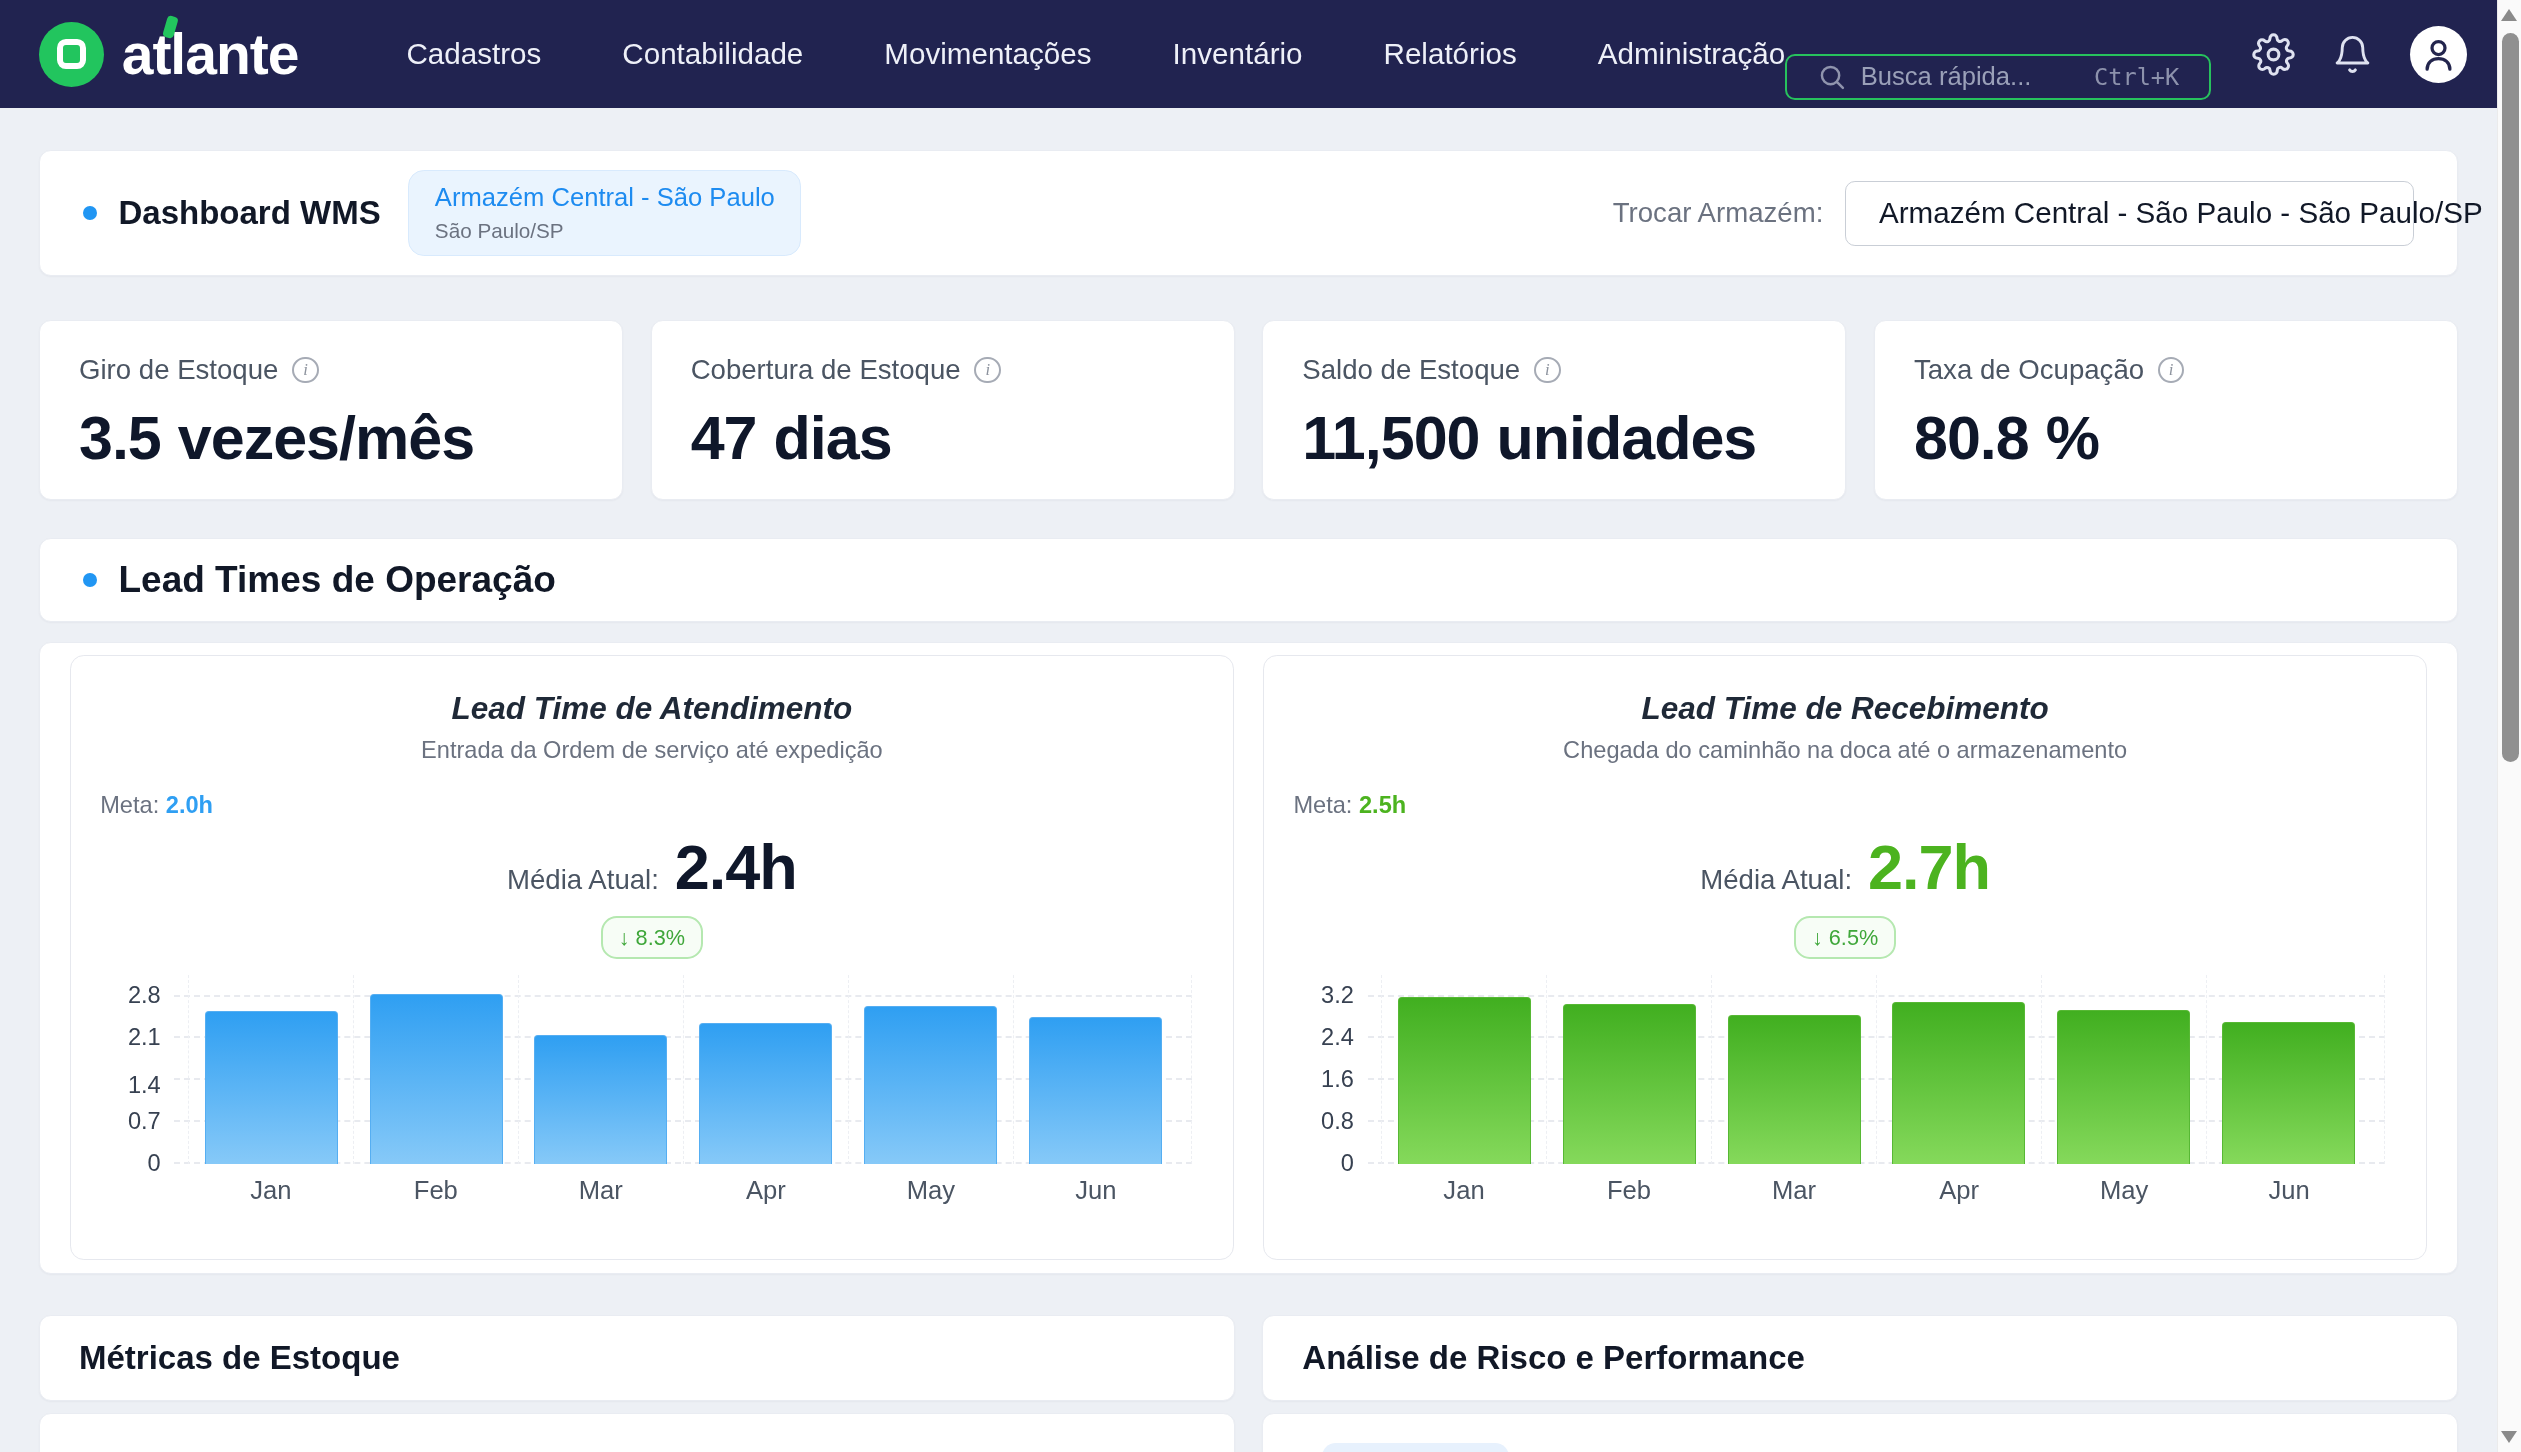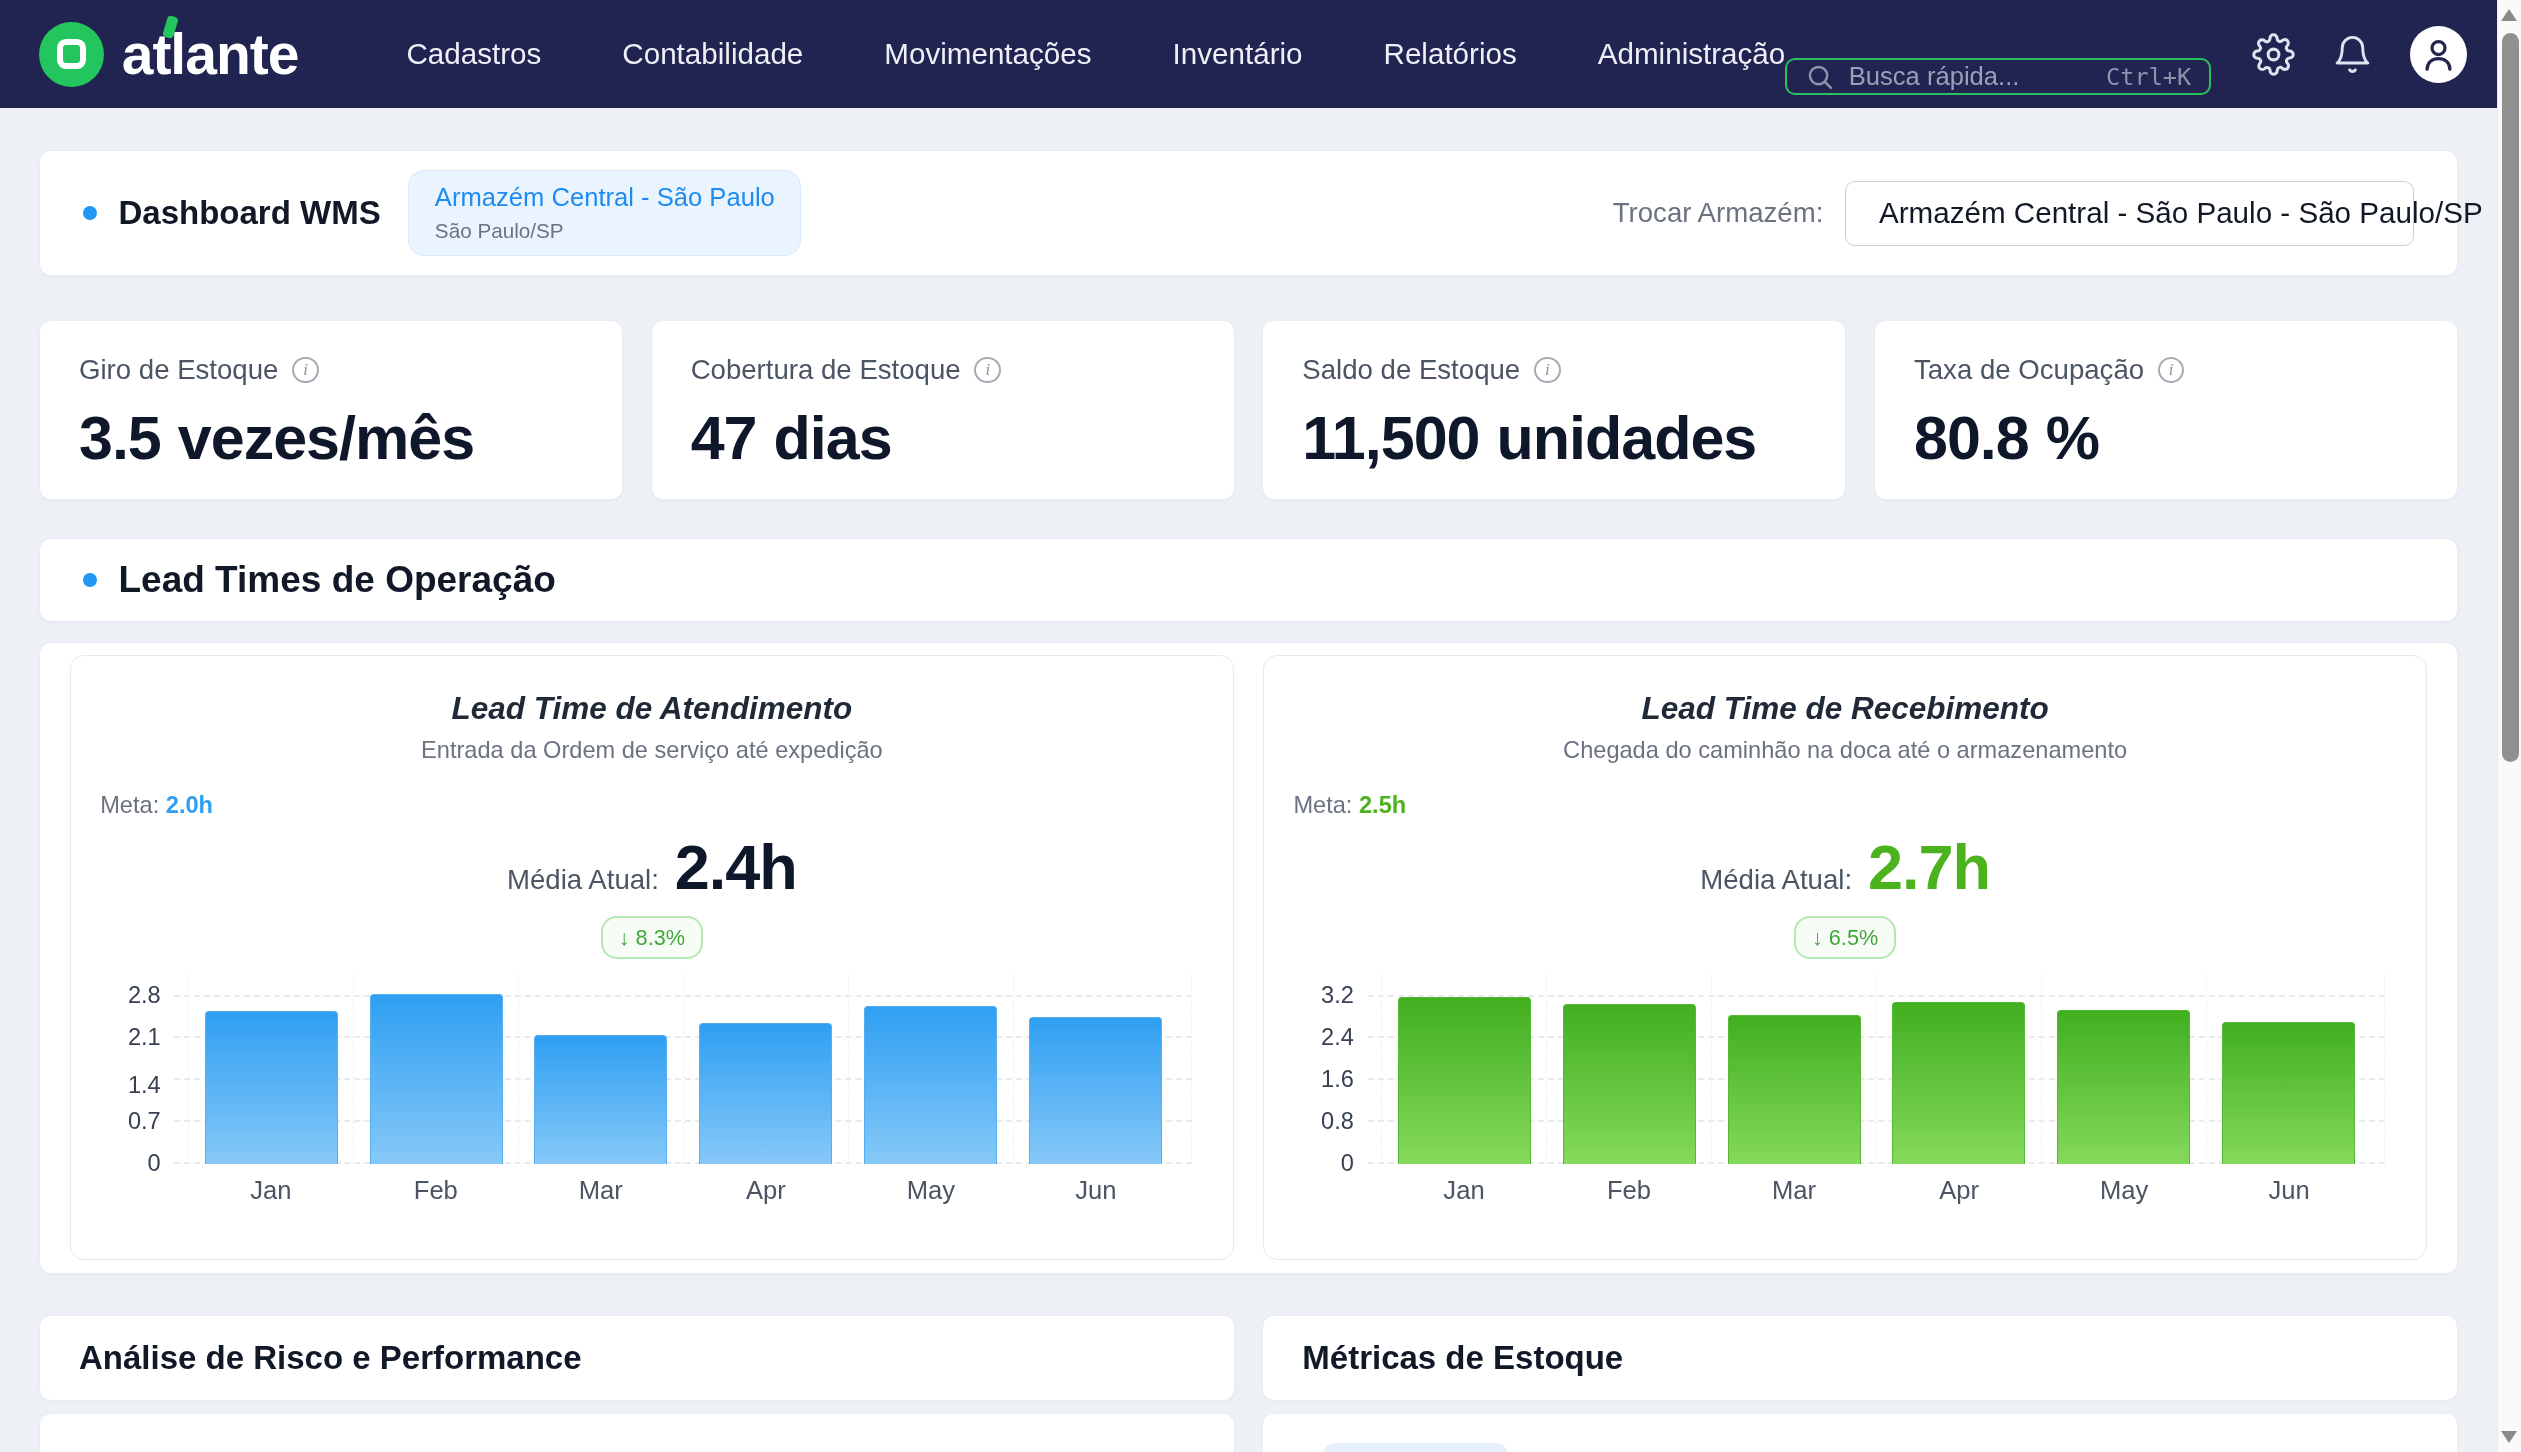--- a/index.html
+++ b/index.html
@@ -9,22 +9,22 @@
   
   .navbar { position:absolute; top:0; left:0; width:2497px; height:108px; background:#212350;
             display:flex; align-items:center; padding:0 39px; z-index:5; }
   .logo { display:flex; align-items:center; gap:17.7px; margin-right:108px; }
   .logo-mark { width:65px; height:65px; border-radius:50%; background:#22c55e; display:flex; align-items:center; justify-content:center; }
   .logo-mark-inner { width:29.6px; height:29.6px; border:6.9px solid #ffffff; border-radius:8.9px; }
   .brand { position:relative; font-size:57px; font-weight:700; color:#ffffff; letter-spacing:-1px; line-height:1; }
   .brand-accent { position:absolute; left:43px; top:-9.9px; width:10.8px; height:21.7px; background:#22c55e; border-radius:3.9px; transform:rotate(16deg); }
   .nav-links { display:flex; gap:81px; list-style:none; }
   .nav-links li { font-size:29.6px; color:#eef0f8; cursor:pointer; white-space:nowrap; }
-  .search-box { margin-left:auto; width:426px; height:37px; border:2px solid #27c25d; border-radius:9.9px;
-                display:flex; align-items:center; gap:13.8px; padding:0 18px;margin-top:45px; }
+  .search-box { margin-left:auto; width:426px; height:46px; border:2px solid #27c25d; border-radius:9.9px;
+                display:flex; align-items:center; gap:13.8px; padding:0 30px;margin-top:45px; }
   .search-box input { flex:1; background:transparent; border:none; outline:none; color:#cfd3e4; font-size:25.6px;
                       font-family:"Liberation Sans", sans-serif; min-width:0; }
   .search-box input::placeholder { color:#9aa0b8; }
   .kbd { font-family:"DejaVu Sans Mono", monospace; font-size:23.6px; color:#8d92ac; white-space:nowrap; }
   .nav-icons { display:flex; align-items:center; gap:37px; margin-left:41px; }
   .icon-btn { background:none; border:none; cursor:pointer; display:flex; align-items:center; }
   .avatar { width:57px; height:57px; border-radius:50%; background:#ffffff; display:flex; align-items:center; justify-content:center; cursor:pointer; }
 
   
   .main { position:absolute; top:108px; left:0; width:2497px; height:1344px; overflow:hidden; padding:0 39px; }
@@ -342,24 +342,24 @@
               <span class="month">May</span>
               <span class="month">Jun</span>
             </div>
         </div>
       </div>
 
     </div>
 
     <div class="bottom-row">
       <div class="card bottom-header-card">
+        <h2 class="bottom-title">Métricas de Estoque</h2>
+      </div>
+      <div class="card bottom-header-card">
         <h2 class="bottom-title">Análise de Risco e Performance</h2>
-      </div>
-      <div class="card bottom-header-card">
-        <h2 class="bottom-title">Métricas de Estoque</h2>
       </div>
     </div>
     <div class="bottom-content-row">
       <div class="card bottom-content-card"></div>
       <div class="card bottom-content-card">
         <div class="cutoff-pill"></div>
       </div>
     </div>
 
   </main>

